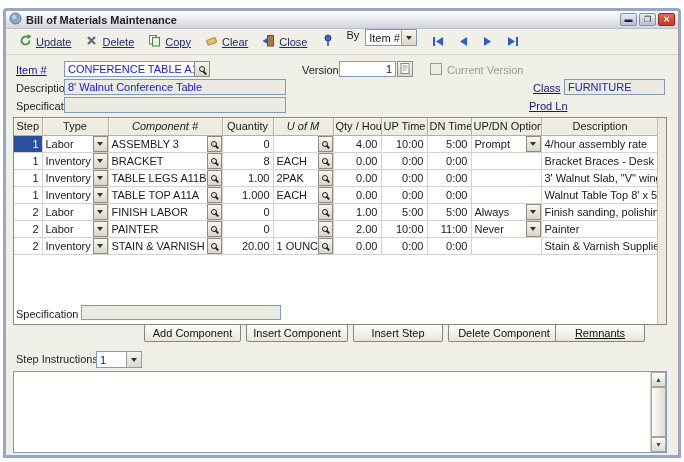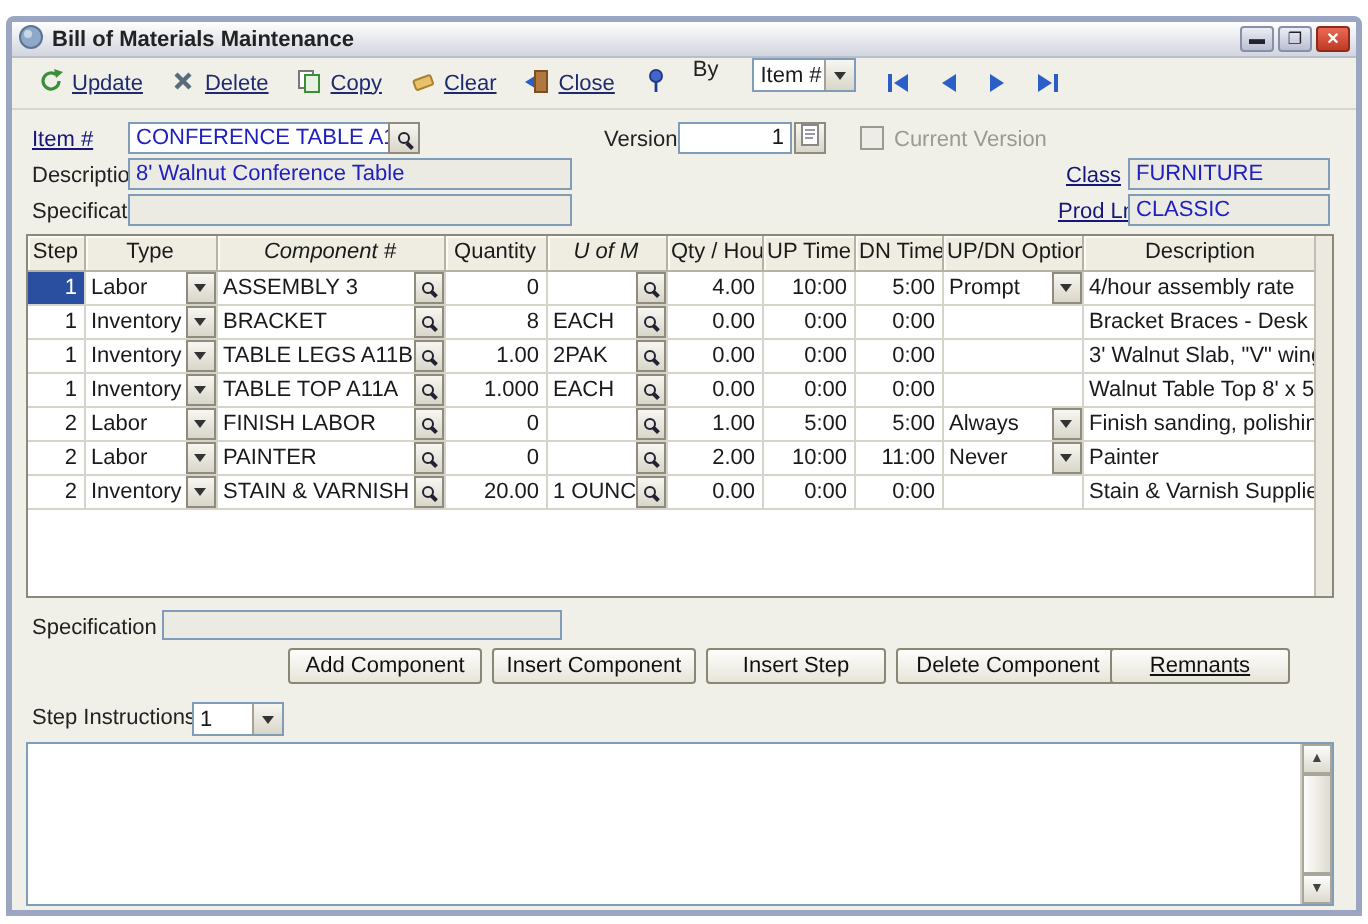--- a/index.html
+++ b/index.html
@@ -10,41 +10,41 @@
   .title { font-size:11px; color:#222;font-weight:bold; }
   .capbtns { margin-left:auto; display:flex; gap:2px; }
   .cap { width:17px; height:13px; border-radius:2px; display:flex; align-items:center; justify-content:center; font-size:8px; line-height:1; cursor:default; }
   .cap.gray { background:linear-gradient(#ECEDF4,#B9BED2); border:1px solid #8890A8; color:#223; }
   .cap.red { background:linear-gradient(#E86A54,#C03A24); border:1px solid #8E2A1A; color:#fff; font-weight:bold; }
   
   .toolbar { position:absolute; left:0; top:18px; width:100%; height:26px; display:flex; padding:0 6px; background:#F0EFE8; border-bottom:1px solid #DAD7CA; }
   .tbtn { display:flex; align-items:center; gap:4px; border:1px solid transparent; background:transparent; padding:2px 6px; font-family:inherit; font-size:11px; color:#1F2A6E; cursor:default; }
   .tbtn .tl { text-decoration:underline; }
   .pinbtn { border:1px solid transparent; background:transparent; padding:2px 3px; margin-left:4px; }
-  .bylabel { margin-left:8px; margin-right:17px; color:#222; }
+  .bylabel { margin-left:8px; margin-right:6px; color:#222; }
   .combo { position:relative; width:52px; height:17px; background:#fff; border:1px solid #7F9DB9; display:flex; align-items:center; padding-left:3px; padding-right:16px; }
   .combo-sm { width:46px; }
   .ddsq { position:absolute; right:0; top:0; bottom:0; width:15px; background:linear-gradient(#F7F6F1,#D9D6C9); border-left:1px solid #A5A295; display:flex; align-items:center; justify-content:center; }
   .dar { width:0; height:0; border-left:3px solid transparent; border-right:3px solid transparent; border-top:4px solid #333; }
   .navs { display:flex; gap:11px; margin-left:14px; align-items:center; }
   .navb { border:none; background:transparent; padding:1px; display:flex; align-items:center; }
   
   .lbl { position:absolute; white-space:nowrap; color:#222; }
   .link { color:#15157A; text-decoration:underline; }
   .fld { position:absolute; height:16px; border:1px solid #7F9DB9; background:#fff; padding:0 3px; display:flex; align-items:center; white-space:nowrap; overflow:hidden; }
   .fld.gray { background:#EBEAE3; }
   .fld.blue { color:#2020C0; }
   .fld.num { justify-content:flex-end; }
   .sqb { position:absolute; width:16px; height:16px; background:linear-gradient(#F7F6F1,#D9D6C9); border:1px solid #8F8C7F; display:flex; align-items:center; justify-content:center; }
   .mag { width:6px; height:6px; border:1px solid #223; border-radius:50%; position:relative; }
   .mag::after { content:""; position:absolute; width:4px; height:1.5px; background:#223; transform:rotate(45deg); right:-3px; bottom:-2px; }
   .chk { position:absolute; width:12px; height:12px; border:1px solid #9A9A94; background:#EDECE6; }
   .dis { color:#9A9A94; }
   
-  .grid { position:absolute; left:7px; top:106px; width:654px; height:182px; border:1px solid #8C897C; background:#fff; overflow:hidden; }
+  .grid { position:absolute; left:7px; top:106px; width:654px; height:208px; border:1px solid #8C897C; background:#fff; overflow:hidden; }
   .grid table { border-collapse:collapse; table-layout:fixed; width:645px; font-size:11px; }
   .grid th { height:17px; background:#EFEDE2; border-right:1px solid #B5B2A5; border-bottom:1px solid #B5B2A5; box-shadow:inset 1px 1px 0 #FBFAF5; font-weight:normal; text-align:center; padding:0 2px; white-space:nowrap; overflow:hidden; }
   .grid th.ital { font-style:italic; }
   .grid td { height:17px; border-right:1px solid #D6D4C9; border-bottom:1px solid #D6D4C9; padding:0 3px; white-space:nowrap; overflow:hidden; position:relative; }
   .grid td.num, .grid td.c-step { text-align:right; }
   .grid td.c-widget { padding-right:17px; }
   .cellbtn { position:absolute; right:0; top:0; bottom:0; width:15px; background:linear-gradient(#F7F6F1,#D9D6C9); border:1px solid #8F8C7F; display:flex; align-items:center; justify-content:center; }
   td.sel { background:#2A4FA0; color:#fff; }
   .grid-strip { position:absolute; right:0; top:0; width:9px; height:100%; background:#ECEAE0; border-left:1px solid #C2BFB2; }
   
@@ -164,21 +164,20 @@
   <span class="lbl dis" style="left:441px; top:53px;">Current Version</span>
 
   <span class="lbl" style="left:10px; top:71px;">Description</span>
   <div class="fld gray blue" style="left:58px; top:68px; width:222px;">8' Walnut Conference Table</div>
   <span class="lbl link" style="left:527px; top:71px;">Class</span>
   <div class="fld gray blue" style="left:558px; top:68px; width:101px;">FURNITURE</div>
 
   <span class="lbl" style="left:10px; top:89px;">Specification</span>
   <div class="fld gray" style="left:58px; top:86px; width:222px;"></div>
   <span class="lbl link" style="left:523px; top:89px;">Prod Ln</span>
-  <div class="fld gray blue" style="left:558px; top:86px; width:101px;">CLASSIC</div>
 
   <div class="grid">
     <table>
       <colgroup>
         <col style="width:28px">
           <col style="width:66px">
           <col style="width:114px">
           <col style="width:51px">
           <col style="width:60px">
         <col style="width:48px">

